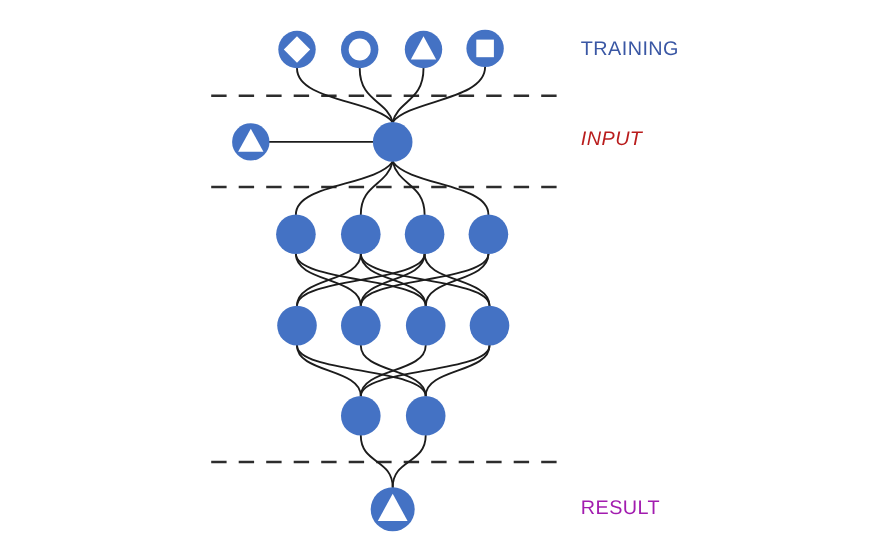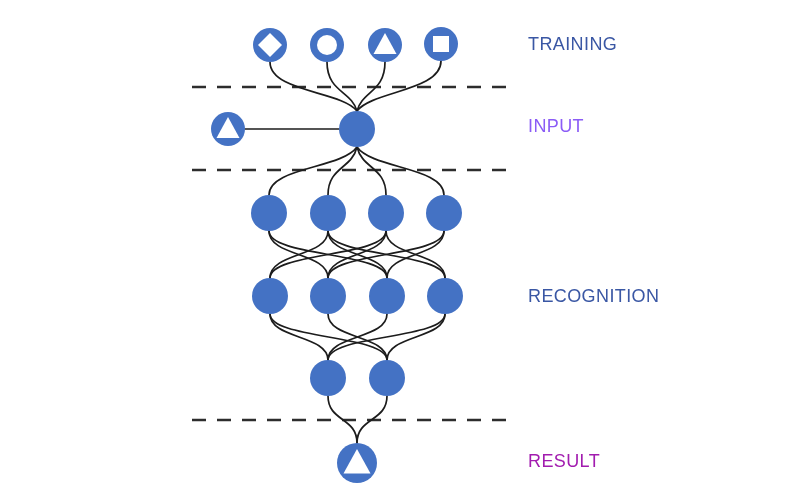--- a/index.html
+++ b/index.html
@@ -121,16 +121,15 @@
       <g>
         <circle cx="387" cy="378" r="18" fill="#4472C4"></circle>
       </g>
       <g>
         <circle cx="357" cy="463" r="20" fill="#4472C4"></circle>
         <polygon points="357,448.88235294117646 370.52941176470586,473.5882352941176 343.47058823529414,473.5882352941176" fill="#FFFFFF"></polygon>
       </g>
     </svg>
 
   <div class="stage-label" style="left: 528px; top: 33px; color: rgb(58, 87, 164);">TRAINING</div>
-  <div class="stage-label" style="left: 528px; top: 115px; color: #8b5cf6;">INPUT</div>
-  <div class="stage-label" style="left: 528px; top: 285px; color: rgb(58, 87, 164);">RECOGNITION</div>
+  <div class="stage-label" style="left: 528px; top: 115px; color: #b91c1c; font-style: italic;">INPUT</div>
   <div class="stage-label" style="left: 528px; top: 450px; color: #a21caf;">RESULT</div>
 </div>
 
 </body></html>

